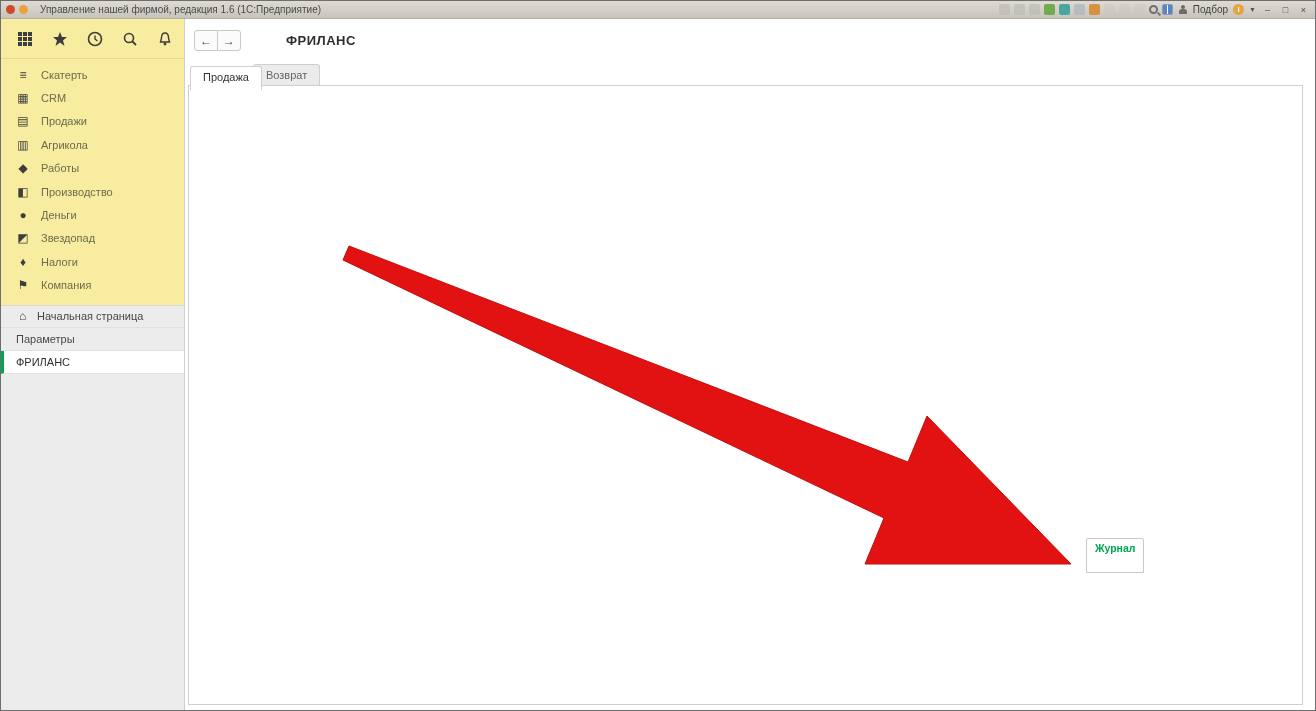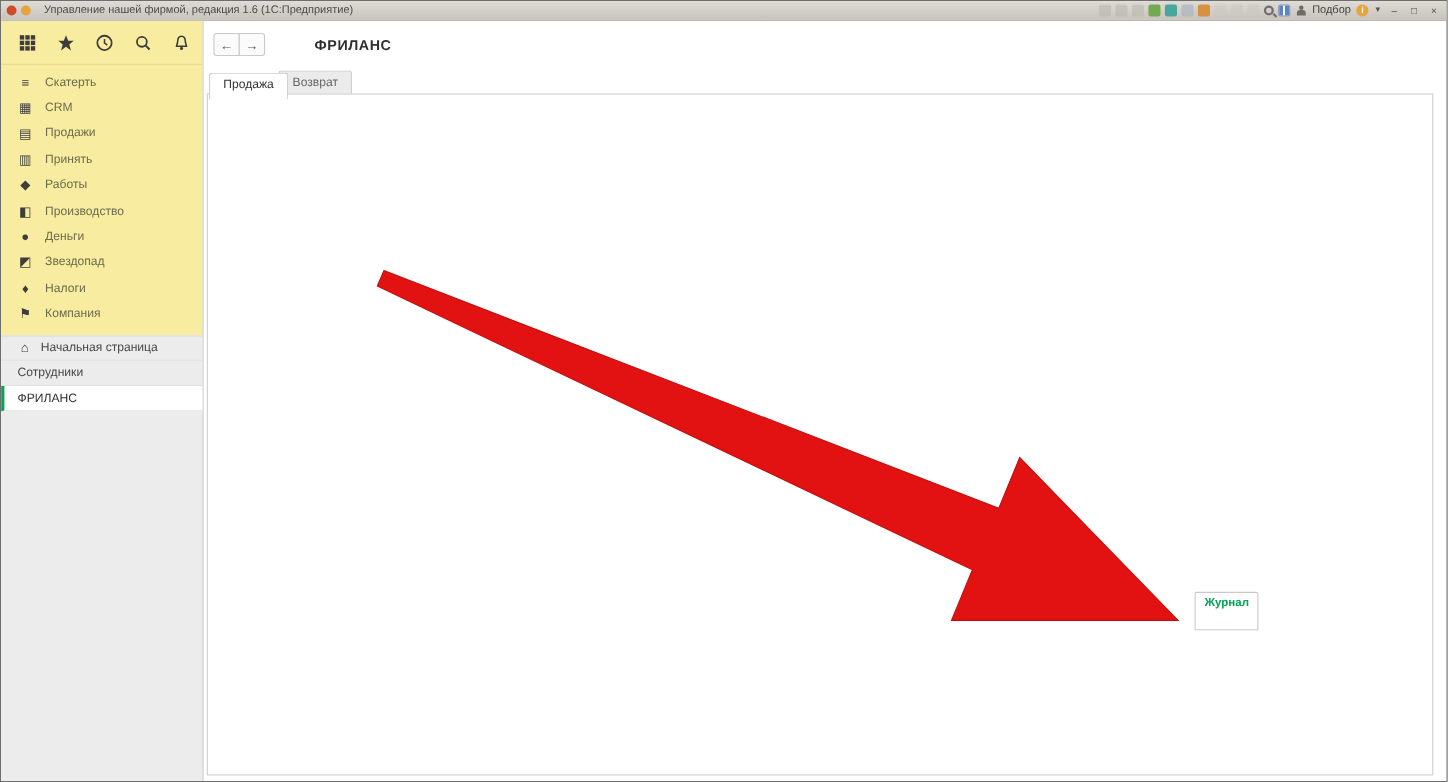--- a/index.html
+++ b/index.html
@@ -268,21 +268,21 @@
         <div class="side-item">
           <span class="g">▦</span>
           <span>CRM</span>
         </div>
         <div class="side-item">
           <span class="g">▤</span>
           <span>Продажи</span>
         </div>
         <div class="side-item">
           <span class="g">▥</span>
-          <span>Принять</span>
+          <span>Агрикола</span>
         </div>
         <div class="side-item">
           <span class="g">◆</span>
           <span>Работы</span>
         </div>
         <div class="side-item">
           <span class="g">◧</span>
           <span>Производство</span>
         </div>
         <div class="side-item">
@@ -301,21 +301,21 @@
           <span class="g">⚑</span>
           <span>Компания</span>
         </div>
       </div>
     <div id="side-bottom">
         <div class="nav-row">
           <span class="g">⌂</span>
           <span>Начальная страница</span>
         </div>
         <div class="nav-row">
-          <span>Сотрудники</span>
+          <span>Параметры</span>
         </div>
         <div class="nav-row sel">
           <span>ФРИЛАНС</span>
         </div>
       </div>
   </div>
 
   <div id="nav-back" class="nav-btn">←</div>
   <div id="nav-fwd" class="nav-btn">→</div>
   <div id="page-title">ФРИЛАНС</div>

